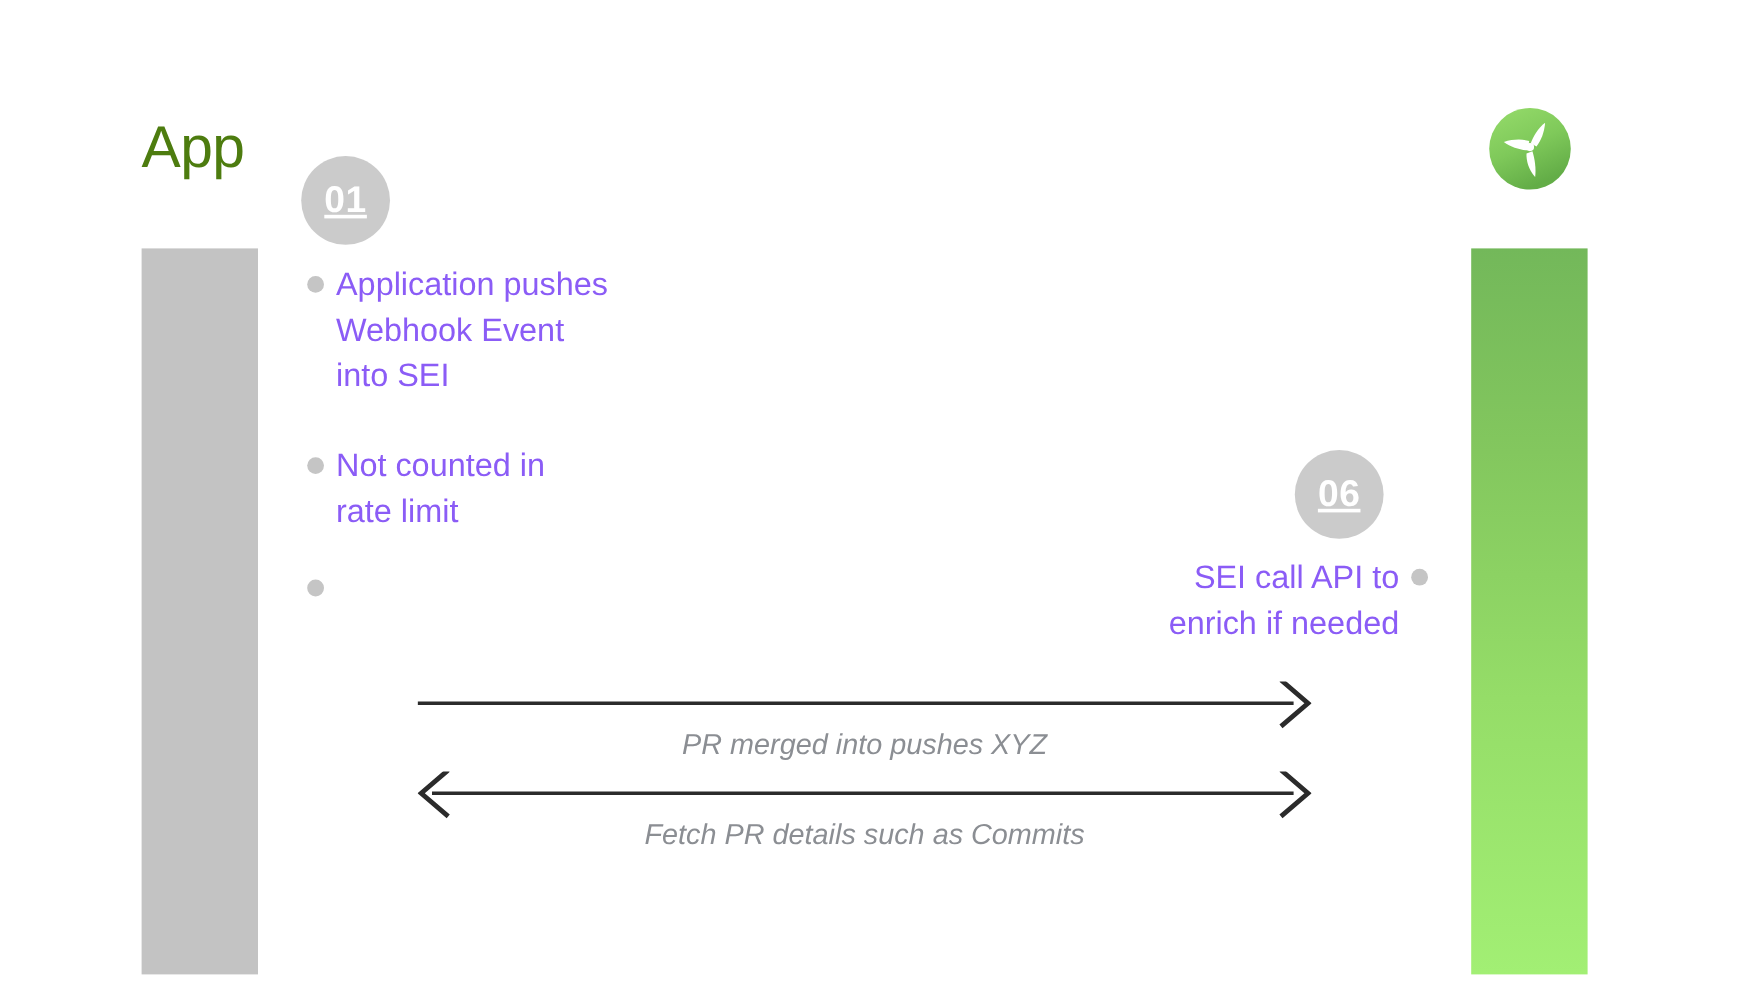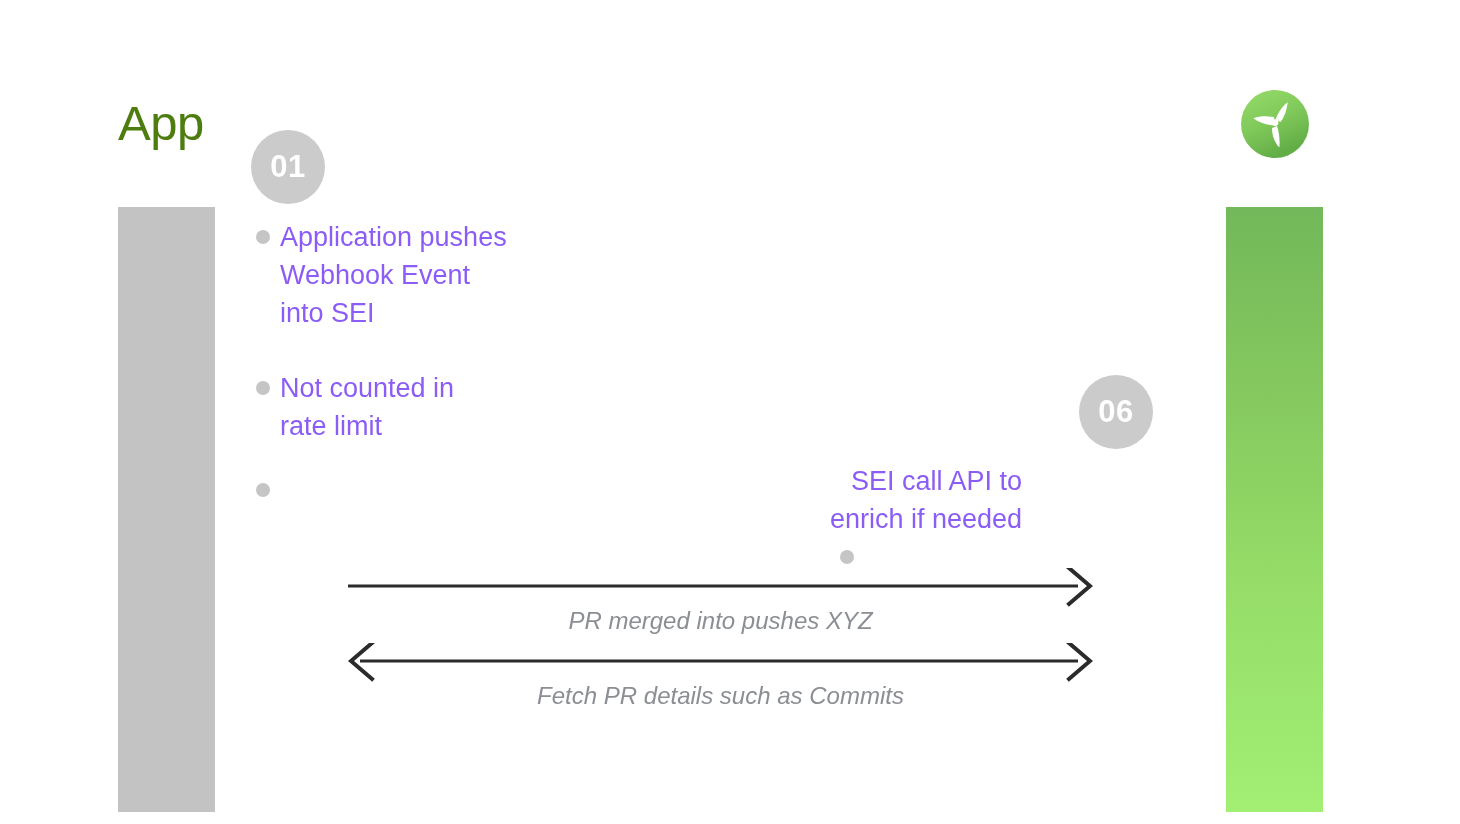--- a/index.html
+++ b/index.html
@@ -70,20 +70,21 @@
     background: #cbcbcb;
     display: flex;
     align-items: center;
     justify-content: center;
   }
   .step-badge span {
     color: #ffffff;
     font-size: 31px;
     font-weight: 700;
     letter-spacing: 0.5px;
+    text-decoration: underline;
   }
   .badge-01 { left: 251px; top: 130px; }
   .badge-02 { left: 1079px; top: 375px; }
 
   
   .bullet-group {
     position: absolute;
   }
   .bullet-item {
     display: flex;
@@ -106,21 +107,21 @@
     color: #8b5cf6;
     font-weight: 400;
     white-space: pre-line;
   }
 
   
   .group-left .bullet-dot { margin-right: 10px; }
   .group-left .bullet-text { text-align: left; }
 
   
-  .group-right .bullet-item { justify-content: flex-end; flex-direction: column; }
+  .group-right .bullet-item { justify-content: flex-end; }
   .group-right .bullet-dot { margin-left: 10px; }
   .group-right .bullet-text { text-align: right; }
 
   .group-a { left: 256px; top: 218px; width: 520px; }
   .group-b { left: 256px; top: 369px; width: 520px; }
   .group-c { left: 830px; top: 462px; width: 360px; }
 
   
   .arrow-row {
     position: absolute;

